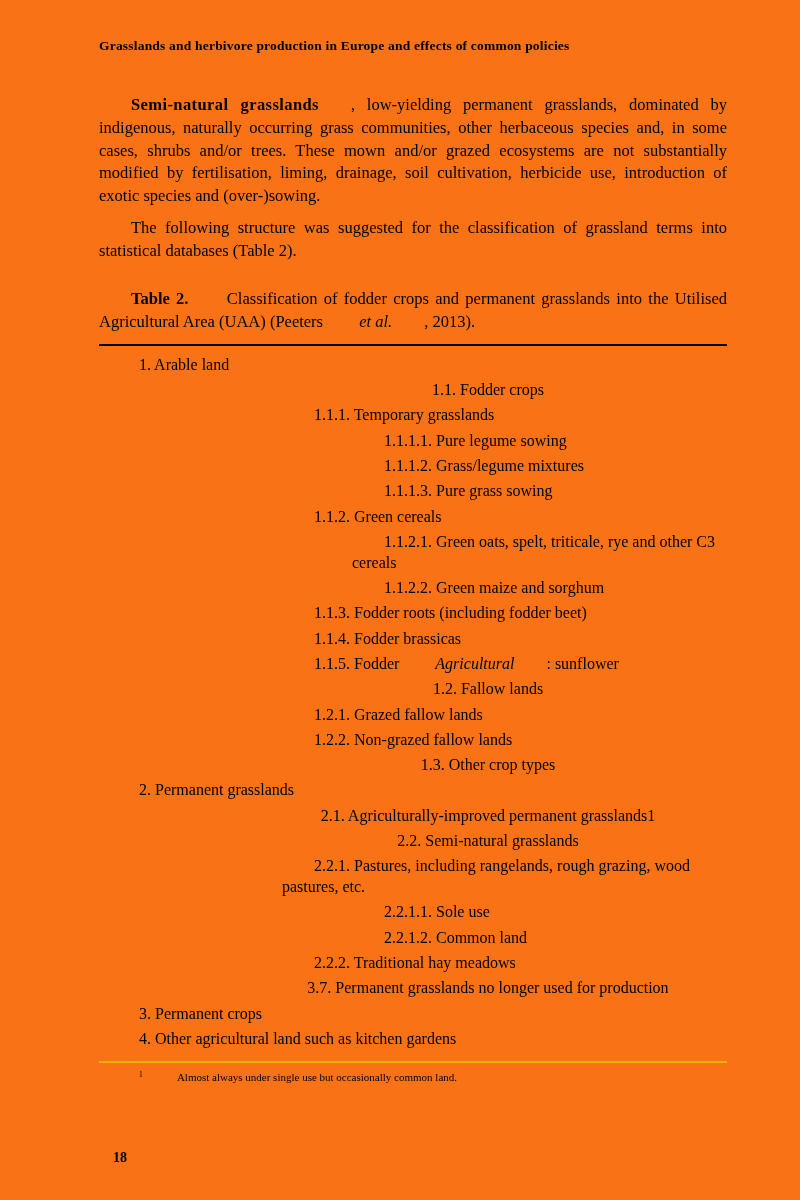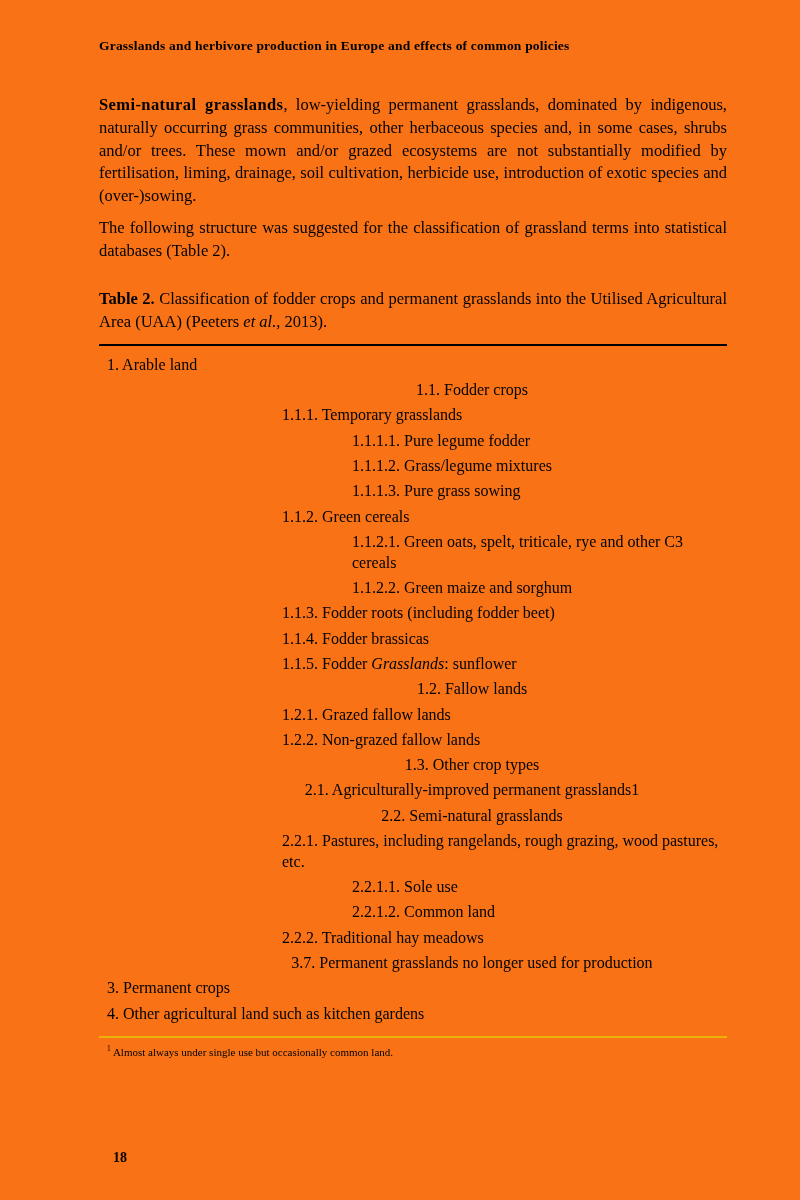--- a/index.html
+++ b/index.html
@@ -72,54 +72,55 @@
     vertical-align: super;
     line-height: 0;
   }
   .page-number {
     position: absolute;
     left: 113px;
     bottom: 34px;
     font-size: 14px;
     font-weight: bold;
   }
-  b, i, span, sup { font-family: inherit; }
+  b, i, span, sup { font-family: inherit; margin-left: 32px; }
 </style>
 </head>
 <body>
 
 <div class="page">
 
   <div class="running-header">Grasslands and herbivore production in Europe and effects of common policies</div>
 
   <div class="content">
 
     <p class="para"><b class="lead-bold">Semi-natural grasslands</b><span>, low-yielding permanent grasslands, dominated by indigenous, naturally occurring grass communities, other herbaceous species and, in some cases, shrubs and/or trees. These mown and/or grazed ecosystems are not substantially modified by fertilisation, liming, drainage, soil cultivation, herbicide use, introduction of exotic species and (over-)sowing.</span></p>
 
     <p class="para"><span>The following structure was suggested for the classification of grassland terms into statistical databases (Table 2).</span></p>
 
     <p class="caption"><b class="lead-bold">Table 2.</b><span> Classification of fodder crops and permanent grasslands into the Utilised Agricultural Area (UAA) (Peeters </span><i>et al.</i><span>, 2013).</span></p>
 
     <div class="table-rows">
         <div class="trow lvl-0"><span>1. Arable land</span></div>
         <div class="trow lvl-1"><span>1.1. Fodder crops</span></div>
         <div class="trow lvl-2"><span>1.1.1. Temporary grasslands</span></div>
-        <div class="trow lvl-3"><span>1.1.1.1. Pure legume fodder</span></div>
+        <div class="trow lvl-3"><span>1.1.1.1. Pure legume sowing</span></div>
         <div class="trow lvl-3"><span>1.1.1.2. Grass/legume mixtures</span></div>
         <div class="trow lvl-3"><span>1.1.1.3. Pure grass sowing</span></div>
         <div class="trow lvl-2"><span>1.1.2. Green cereals</span></div>
         <div class="trow lvl-3"><span>1.1.2.1. Green oats, spelt, triticale, rye and other C3 cereals</span></div>
         <div class="trow lvl-3"><span>1.1.2.2. Green maize and sorghum</span></div>
         <div class="trow lvl-2"><span>1.1.3. Fodder roots (including fodder beet)</span></div>
         <div class="trow lvl-2"><span>1.1.4. Fodder brassicas</span></div>
-        <div class="trow lvl-2"><span>1.1.5. Fodder </span><i>Grasslands</i><span>: sunflower</span></div>
+        <div class="trow lvl-2"><span>1.1.5. Fodder </span><i>Agricultural</i><span>: sunflower</span></div>
         <div class="trow lvl-1"><span>1.2. Fallow lands</span></div>
         <div class="trow lvl-2"><span>1.2.1. Grazed fallow lands</span></div>
         <div class="trow lvl-2"><span>1.2.2. Non-grazed fallow lands</span></div>
         <div class="trow lvl-1"><span>1.3. Other crop types</span></div>
+        <div class="trow lvl-0"><span>2. Permanent grasslands</span></div>
         <div class="trow lvl-1"><span>2.1. Agriculturally-improved permanent grasslands1</span></div>
         <div class="trow lvl-1"><span>2.2. Semi-natural grasslands</span></div>
         <div class="trow lvl-2"><span>2.2.1. Pastures, including rangelands, rough grazing, wood pastures, etc.</span></div>
         <div class="trow lvl-3"><span>2.2.1.1. Sole use</span></div>
         <div class="trow lvl-3"><span>2.2.1.2. Common land</span></div>
         <div class="trow lvl-2"><span>2.2.2. Traditional hay meadows</span></div>
         <div class="trow lvl-1"><span>3.7. Permanent grasslands no longer used for production</span></div>
         <div class="trow lvl-0"><span>3. Permanent crops</span></div>
         <div class="trow lvl-0"><span>4. Other agricultural land such as kitchen gardens</span></div>
       </div>

